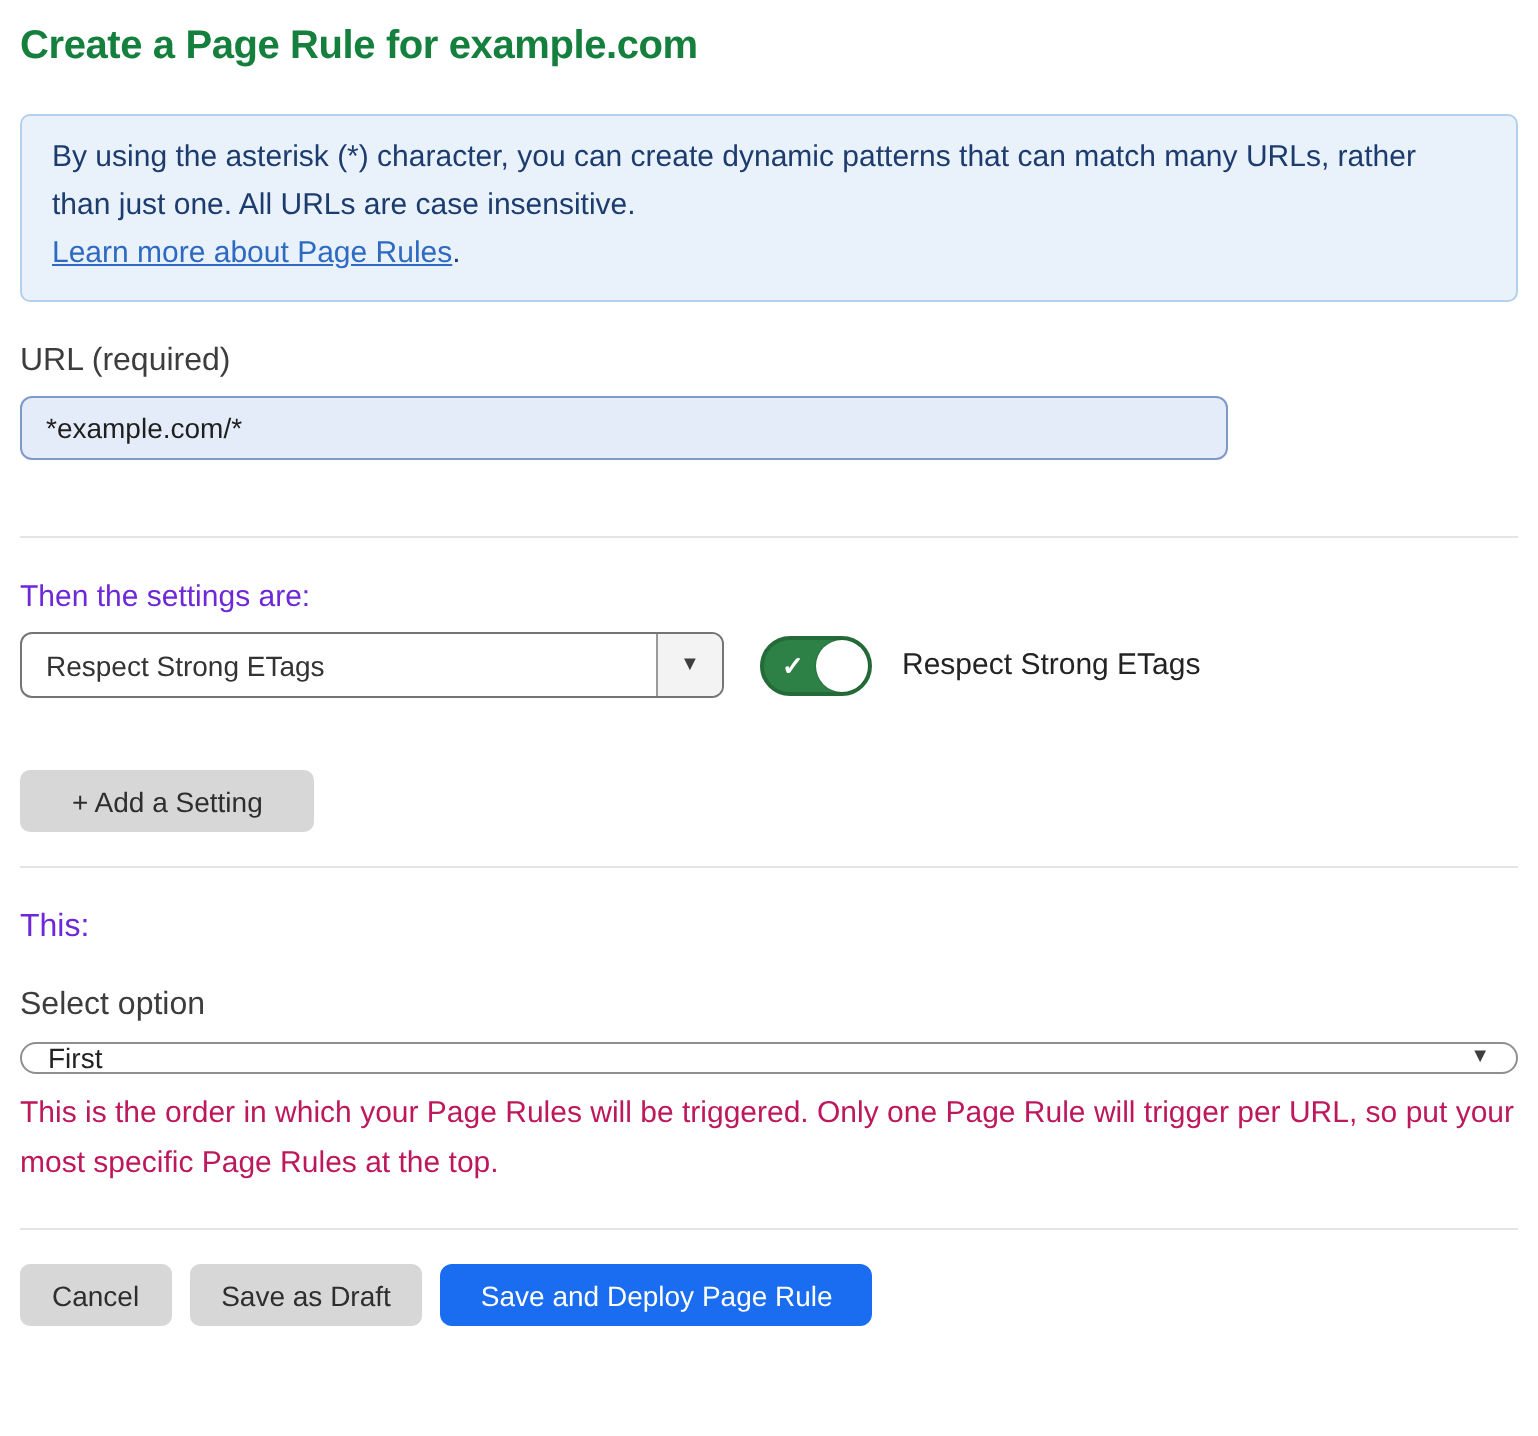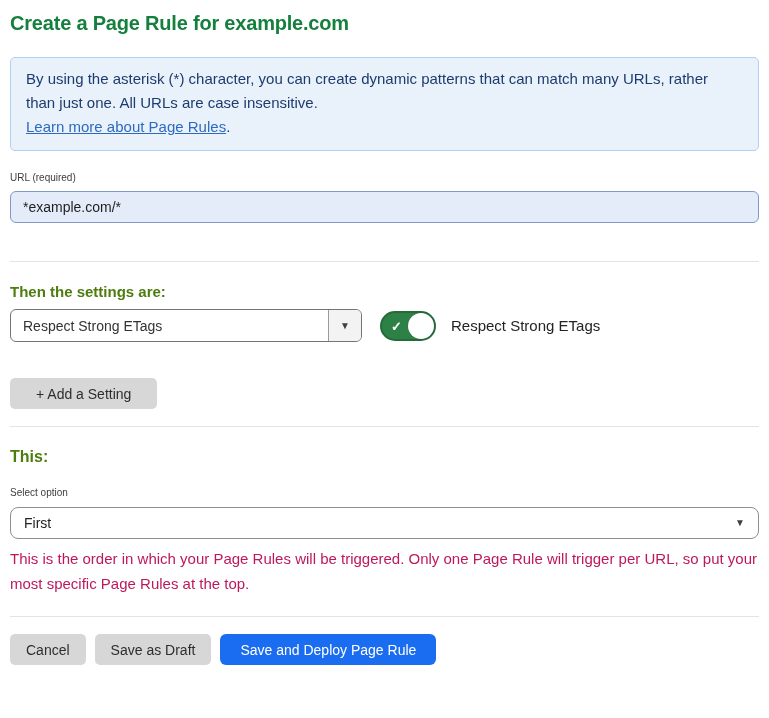--- a/index.html
+++ b/index.html
@@ -26,47 +26,47 @@
     border-radius: 5px;
     padding: 9px 18px 11px 15px;
     font-size: 15px;
     line-height: 24px;
     color: #1d3c6e;
   }
   .info-heading { font-weight: 700; }
   .info-link { color: #2e6ac1; text-decoration: underline; cursor: pointer; }
   .info-link-suffix { color: #1d3c6e; }
 
-  .field-label { margin-top: 21px; font-size: 10px; color: #3d3d3d; }
+  .field-label { margin-top: 21px; font-size: 16px; color: #3d3d3d; }
 
   .url-input {
     margin-top: 8px;
     display: block;
-    width: 749px;
+    width: 604px;
     height: 32px;
     background: #e4ecf9;
     border: 1px solid #8099c9;
     border-radius: 6px;
     font-family: "Liberation Sans", sans-serif;
     font-size: 14px;
     color: #1f1f1f;
     padding: 4px 12px;
     outline: none;
   }
 
   hr.divider { border: none; border-top: 1px solid #e4e4e4; }
   .divider-1 { margin-top: 38px; }
   .divider-2 { margin-top: 17px; }
   .divider-3 { margin-top: 20px; }
 
   .section-heading {
     margin-top: 21px;
     font-size: 15px;
-    font-weight: 700;
-    color: #4d7c0f;
+    font-weight: 400;
+    color: #6d28d9;
   }
   .order-heading { font-size: 16px; }
 
   .picker-label { margin-top: 26px; }
 
   .setting-row {
     margin-top: 9px;
     display: flex;
     align-items: center;
   }
@@ -150,21 +150,21 @@
     padding: 0 16px;
   }
   .btn-gray { background: #d7d7d7; color: #2e2e2e; }
   .btn-blue { background: #1a6cf0; color: #ffffff; border-radius: 6px; padding: 0 20px; }
 
   .add-setting-btn { margin-top: 36px; padding: 0 26px; }
 
   .order-select {
     margin-top: 9px;
     width: 749px;
-    height: 32px;
+    height: 16px;
     border: 1px solid #8f8f8f;
     border-radius: 8px;
     background: #ffffff;
     display: flex;
     align-items: center;
     justify-content: space-between;
     padding: 0 13px;
     font-size: 14px;
     color: #232323;
     cursor: pointer;

